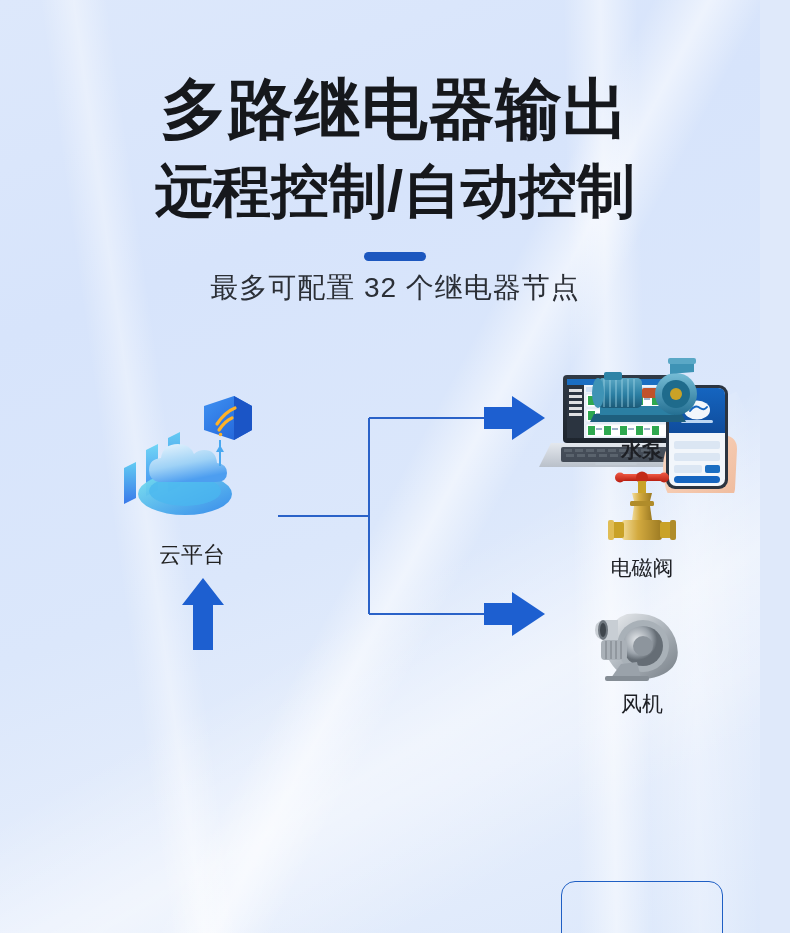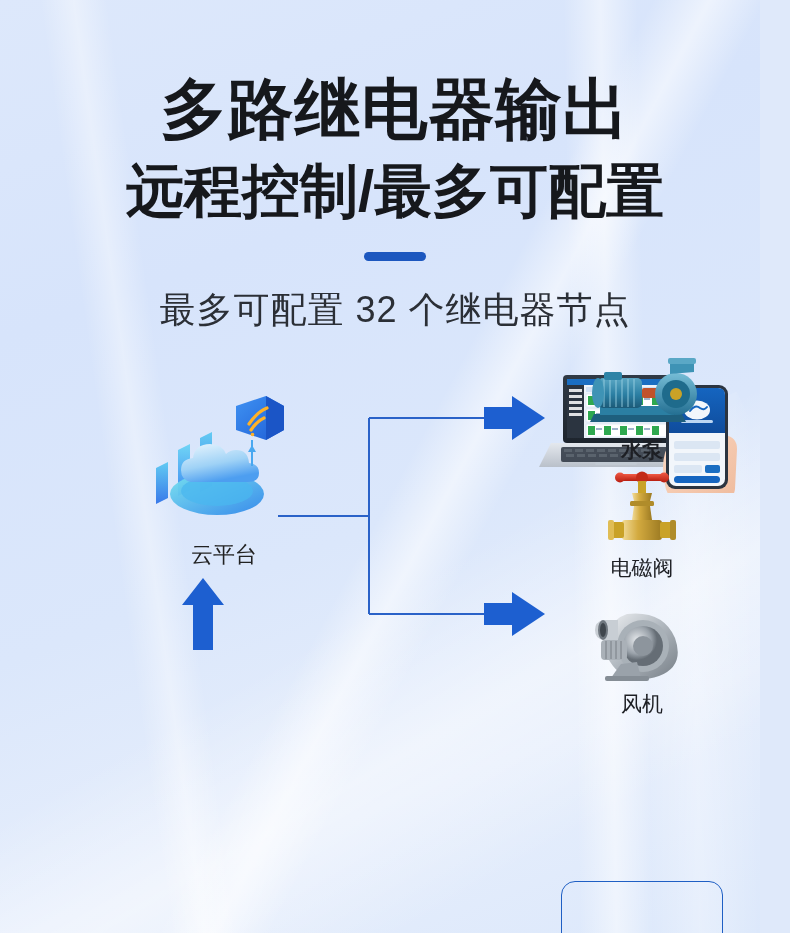--- a/index.html
+++ b/index.html
@@ -53,31 +53,31 @@
     font-weight:bold;
     color:#16181c;
     letter-spacing:0px;
   }
   .divider{
     width:62px;height:9px;border-radius:5px;
     background:#1c57bf;
     margin:26px auto 0 auto;
   }
   .tagline{
-    margin-top:32px;
-    font-size:36px;
+    margin-top:10px;
+    font-size:28px;
     line-height:34px;
     color:#2b2f36;
     letter-spacing:1px;
   }
 
   
   .diagram{position:absolute;left:0;top:350px;width:790px;height:583px;}
 
-  .cloud-block{position:absolute;left:144px;top:40px;width:160px;text-align:center;}
+  .cloud-block{position:absolute;left:112px;top:40px;width:160px;text-align:center;}
   .cloud-label{margin-top:6px;font-size:22px;color:#222;}
 
   .bracket{position:absolute;left:0;top:0;width:790px;height:583px;}
 
   .step-label{
     position:absolute;
     font-size:24px;
     color:#e8201a;
     white-space:nowrap;
   }
@@ -108,21 +108,21 @@
 <body>
 
 <div id="page">
 
   <div class="streak streak-1"></div>
   <div class="streak streak-2"></div>
   <div class="streak streak-3"></div>
 
   <div class="head">
     <div class="title-main">多路继电器输出</div>
-    <div class="title-sub">远程控制/最多可配置</div>
+    <div class="title-sub">远程控制/自动控制</div>
     <div class="divider"></div>
     <div class="tagline">最多可配置 32 个继电器节点</div>
   </div>
 
   <div class="diagram">
 
     <svg class="bracket" viewBox="0 0 790 583">
 
       <path d="M278 166 H369" stroke="#2a62c8" stroke-width="2" fill="none"></path>
 

